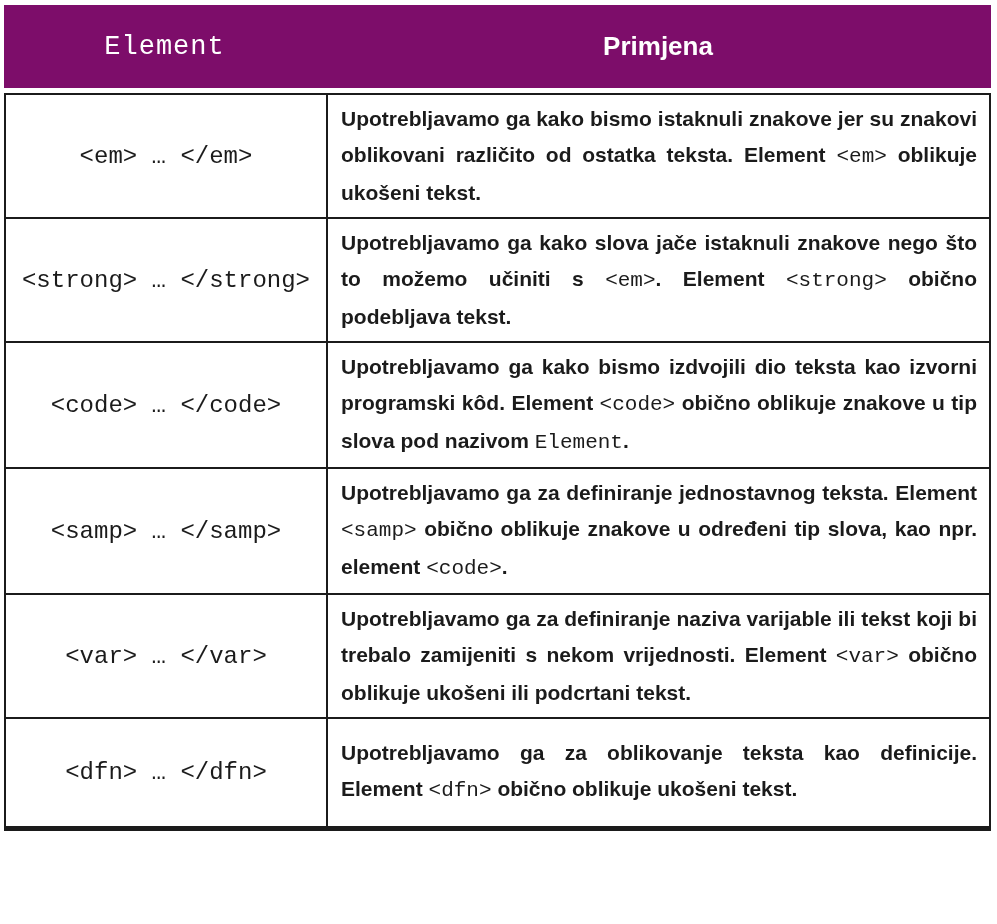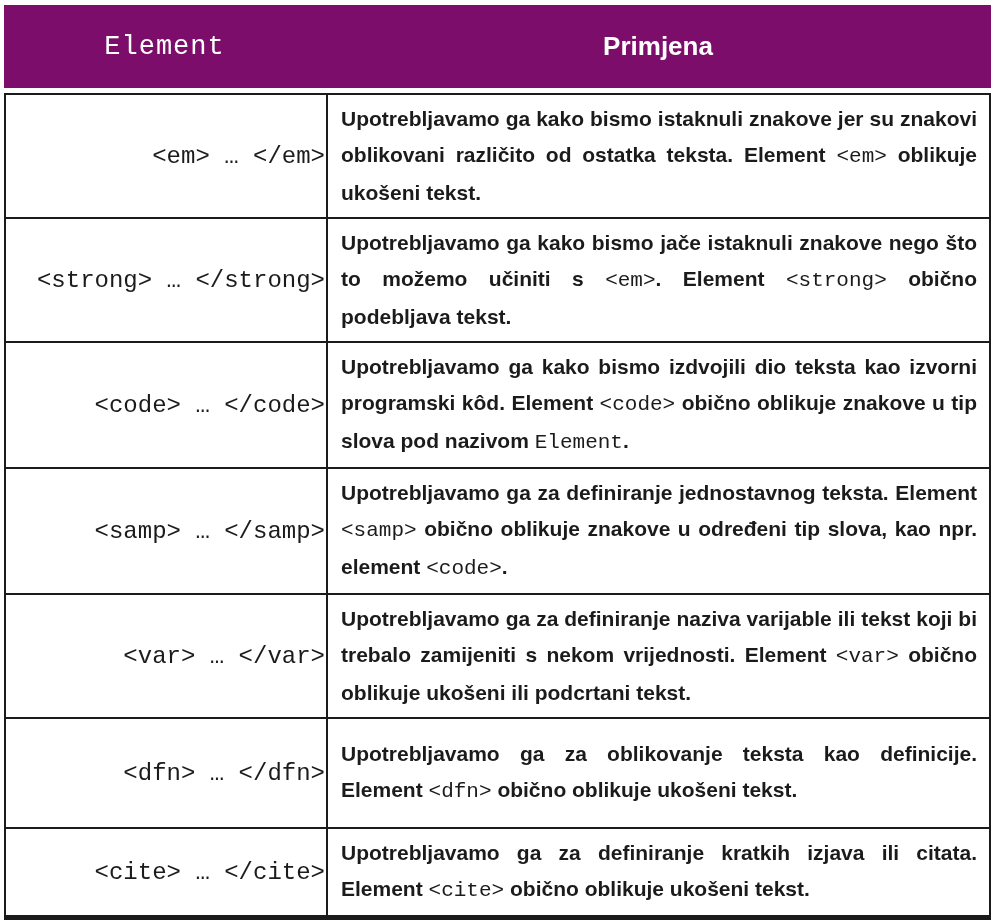--- a/index.html
+++ b/index.html
@@ -56,21 +56,21 @@
     border: 2px solid #1b1b1b;
     vertical-align: middle;
   }
   .doc-table tr { height: 110px; }
   .doc-table tr:nth-child(1) { height: 107px; }
   .doc-table tr:nth-child(2) { height: 108px; }
   .doc-table tr:nth-child(7) { height: 62px; border-radius: 23px; }
   .doc-table tr:nth-child(8) { height: 88px; }
   .cell-element {
     width: 318px;
-    text-align: right;
+    text-align: center;
     font-family: "Liberation Mono", "DejaVu Sans Mono", monospace;
     font-size: 24px;
     color: #1b1b1b;
     white-space: nowrap;
   }
   .cell-desc {
     padding: 6px 12px 6px 13px;
     font-family: "Liberation Sans", sans-serif;
     font-weight: 700;
     font-size: 21px;
@@ -100,38 +100,34 @@
   </div>
 
   <table class="doc-table">
     <tbody>
         <tr>
           <td class="cell-element">&lt;em&gt; … &lt;/em&gt;</td>
           <td class="cell-desc"><span>Upotrebljavamo ga kako bismo istaknuli znakove jer su znakovi oblikovani različito od ostatka teksta. Element </span><span class="mono">&lt;em&gt;</span><span> oblikuje ukošeni tekst.</span></td>
         </tr>
         <tr>
           <td class="cell-element">&lt;strong&gt; … &lt;/strong&gt;</td>
-          <td class="cell-desc"><span>Upotrebljavamo ga kako bismo jače istaknuli znakove nego što to možemo učiniti s </span><span class="mono">&lt;em&gt;</span><span>. Element </span><span class="mono">&lt;strong&gt;</span><span> obično podebljava tekst.</span></td>
+          <td class="cell-desc"><span>Upotrebljavamo ga kako slova jače istaknuli znakove nego što to možemo učiniti s </span><span class="mono">&lt;em&gt;</span><span>. Element </span><span class="mono">&lt;strong&gt;</span><span> obično podebljava tekst.</span></td>
         </tr>
         <tr>
           <td class="cell-element">&lt;code&gt; … &lt;/code&gt;</td>
           <td class="cell-desc"><span>Upotrebljavamo ga kako bismo izdvojili dio teksta kao izvorni programski kôd. Element </span><span class="mono">&lt;code&gt;</span><span> obično oblikuje znakove u tip slova pod nazivom </span><span class="mono">Element</span><span>.</span></td>
         </tr>
         <tr>
           <td class="cell-element">&lt;samp&gt; … &lt;/samp&gt;</td>
           <td class="cell-desc"><span>Upotrebljavamo ga za definiranje jednostavnog teksta. Element </span><span class="mono">&lt;samp&gt;</span><span> obično oblikuje znakove u određeni tip slova, kao npr. element </span><span class="mono">&lt;code&gt;</span><span>.</span></td>
         </tr>
         <tr>
           <td class="cell-element">&lt;var&gt; … &lt;/var&gt;</td>
           <td class="cell-desc"><span>Upotrebljavamo ga za definiranje naziva varijable ili tekst koji bi trebalo zamijeniti s nekom vrijednosti. Element </span><span class="mono">&lt;var&gt;</span><span> obično oblikuje ukošeni ili podcrtani tekst.</span></td>
         </tr>
         <tr>
           <td class="cell-element">&lt;dfn&gt; … &lt;/dfn&gt;</td>
           <td class="cell-desc"><span>Upotrebljavamo ga za oblikovanje teksta kao definicije. Element </span><span class="mono">&lt;dfn&gt;</span><span> obično oblikuje ukošeni tekst.</span></td>
         </tr>
-        <tr>
-          <td class="cell-element">&lt;cite&gt; … &lt;/cite&gt;</td>
-          <td class="cell-desc"><span>Upotrebljavamo ga za definiranje kratkih izjava ili citata. Element </span><span class="mono">&lt;cite&gt;</span><span> obično oblikuje ukošeni tekst.</span></td>
-        </tr>
       </tbody>
   </table>
 
 </div>
 
 </body></html>

